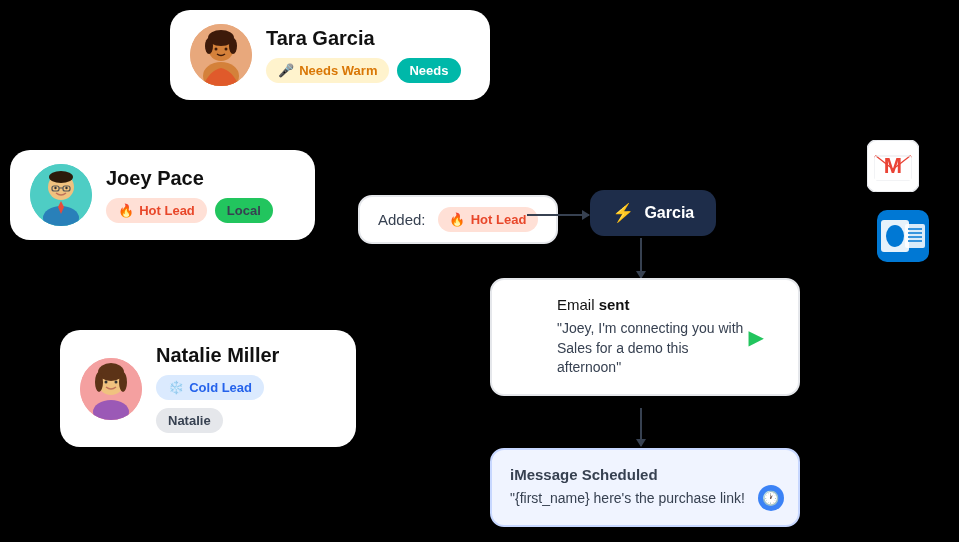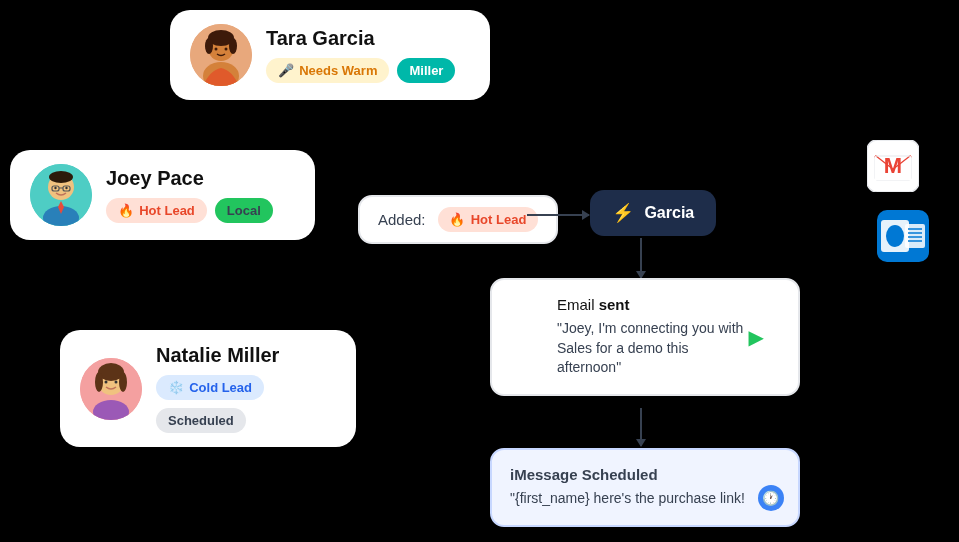--- a/index.html
+++ b/index.html
@@ -340,21 +340,21 @@
         <path d="M27 30 Q31 33 35 30" stroke="#3d1a0a" stroke-width="1.5" fill="none"></path>
 
         <path d="M13 62 Q20 46 31 44 Q42 46 49 62 Z" fill="#e05a2b"></path>
       </svg>
     </div>
     <div class="card-info">
       <div class="card-name">Tara Garcia</div>
       <div class="badges">
         <span class="badge badge-warm">🎤 <span>Needs Warm</span></span>
         <span class="badge badge-event">
-            <span>Miller</span>
+            <span>Needs</span>
           </span>
       </div>
     </div>
   </div>
 
   <div class="contact-card card-joey">
     <div class="avatar avatar-joey">
       <svg viewBox="0 0 62 62" xmlns="http://www.w3.org/2000/svg">
         <circle cx="31" cy="31" r="31" fill="#4ecdc4"></circle>
 
@@ -404,21 +404,21 @@
         <circle cx="36" cy="24" r="1.5" fill="#333"></circle>
 
         <path d="M26 29 Q31 33 36 29" stroke="#c0735a" stroke-width="1.5" fill="none"></path>
       </svg>
     </div>
     <div class="card-info">
       <div class="card-name">Natalie Miller</div>
       <div class="badges">
         <span class="badge badge-cold">❄️ <span>Cold Lead</span></span>
         <span class="badge badge-outbound">
-            <span>Scheduled</span>
+            <span>Natalie</span>
           </span>
       </div>
     </div>
   </div>
 
   <div class="added-box">
     <span>Added:</span>
     <span class="badge badge-hot">🔥 <span>Hot Lead</span></span>
   </div>
 

